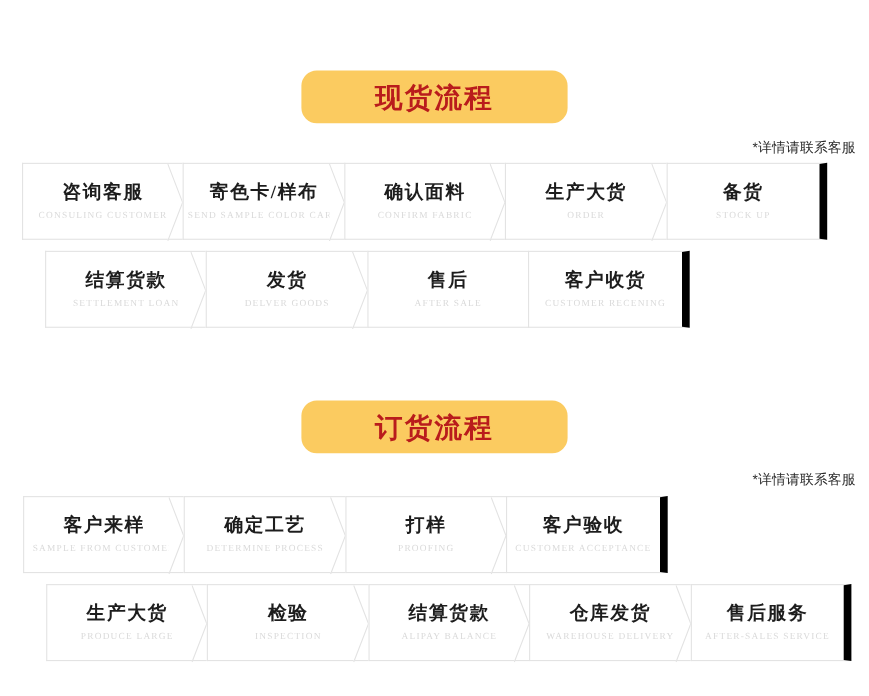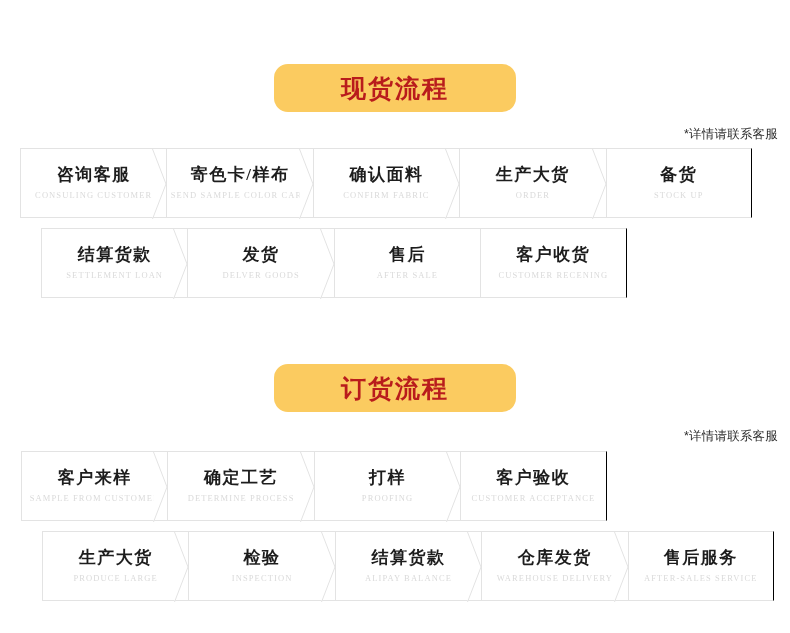--- a/index.html
+++ b/index.html
@@ -71,21 +71,21 @@
     border: 1px solid #e3e3e3;
     border-right: none;
     display: flex;
     flex-direction: column;
     align-items: center;
     justify-content: center;
     background: #ffffff;
     font-family: Liberation Serif, serif;
   }
   .step:last-child {
-    border-right: 1px solid #000000;
+    border-right: 7px solid #000000;
   }
 
   
   .step .chevron {
     position: absolute;
     right: -1px;
     top: 0;
     width: 15px;
     height: 70px;
     pointer-events: none;

